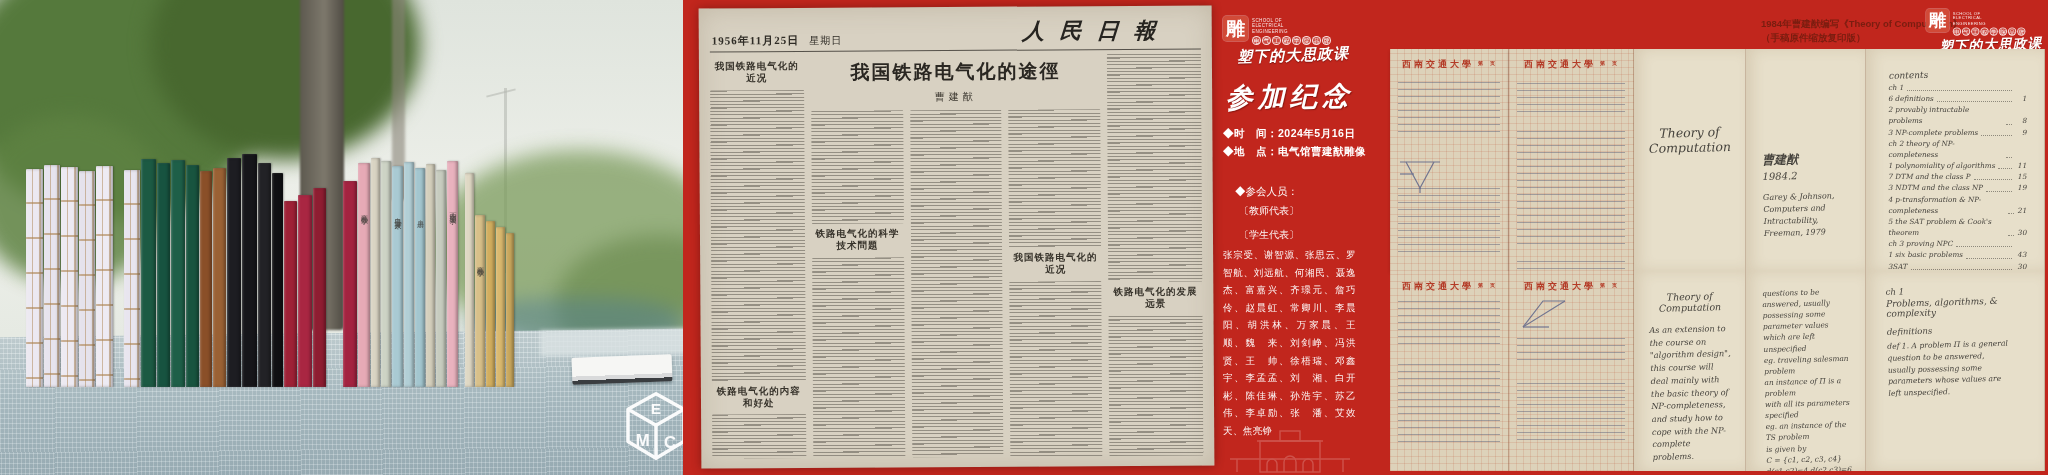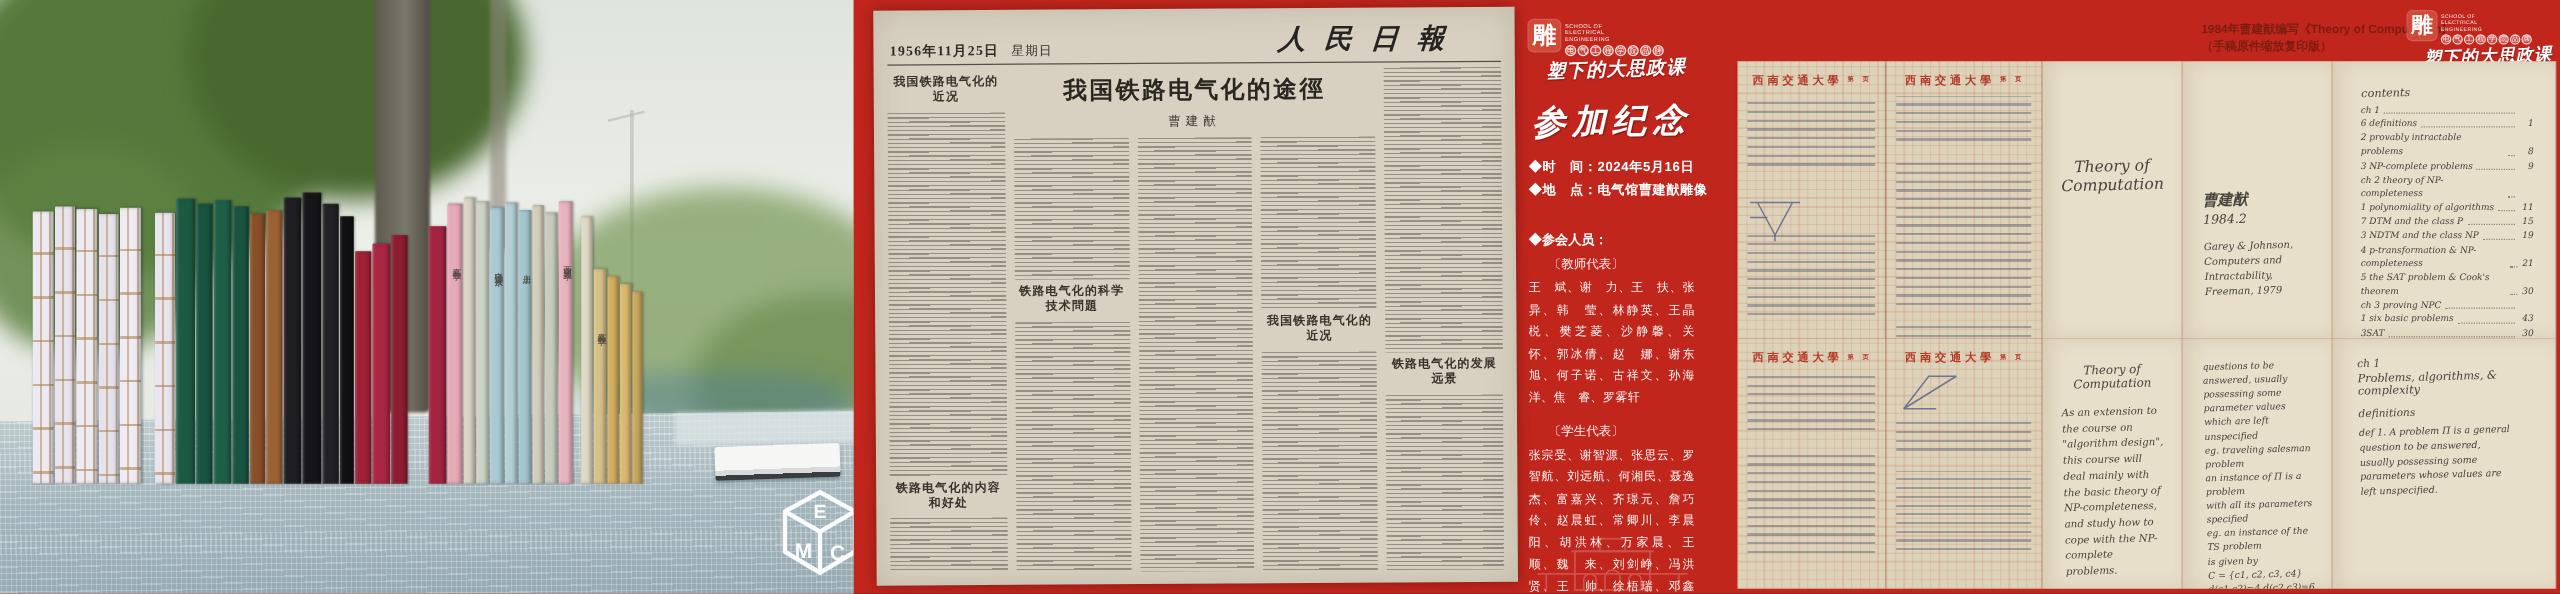--- a/index.html
+++ b/index.html
@@ -70,21 +70,21 @@
   .brand-r { padding-top:2px; }
   .school { font-size:4.5px; letter-spacing:.4px; opacity:.9; line-height:1.2; width:52px; }
   .badges { display:flex; gap:1px; margin-top:2px; }
   .badges span { width:9px; height:9px; border:1px solid rgba(255,255,255,.85); background:rgba(255,255,255,.18);
     border-radius:50%; font-size:6px; line-height:8px; text-align:center; }
   .bscript { font-family:"DejaVu Serif",serif; font-weight:bold; font-style:italic; font-size:15px;
     margin:1px 0 0 14px; transform:rotate(-2deg); letter-spacing:1px; text-shadow:0 1px 1px rgba(90,10,5,.6); white-space:nowrap; }
   .mem-title { font-family:"DejaVu Serif",serif; font-weight:bold; font-style:italic; font-size:27px;
     letter-spacing:5px; text-align:center; margin:14px 0 12px; transform:rotate(-1deg); text-shadow:1px 1px 1px rgba(90,10,5,.5); white-space:nowrap; }
   .mem-line { font-size:10.5px; font-weight:bold; margin:4px 0; letter-spacing:.5px; white-space:nowrap; }
-  .mem-att { font-size:10.5px; font-weight:bold; margin:26px 0 5px; }
+  .mem-att { font-size:10.5px; font-weight:normal; margin:26px 12px 5px; }
   .mem-grp { font-size:10px; margin:3px 16px 4px; opacity:.95; }
   .mem-names { font-size:9.5px; line-height:1.85; text-align:justify; opacity:.96; letter-spacing:.4px; }
   .gate { position:absolute; left:50%; bottom:2px; transform:translateX(-50%); opacity:.2; }
 
   
   .ms { position:relative; width:682px; height:475px; background:#c1261d; flex:none; overflow:hidden; }
   .ms-head { position:absolute; top:9px; left:0; right:0; height:40px; }
   .cap { position:absolute; top:8px; left:30px; font-size:9.5px; font-weight:bold; color:#7a1d10; line-height:1.45; }
   .cap2 { left:395px; }
   .ms-brand { position:absolute; right:6px; top:0; transform:scale(.92); transform-origin:top right; }
@@ -262,21 +262,20 @@
             </div>
           </div>
         </div>
         <div class="bscript">塑下的大思政课</div>
       </div>
       <div class="mem-title">参加纪念</div>
       <div class="mem-line"><span>◆时　间：</span><span>2024年5月16日</span></div>
       <div class="mem-line"><span>◆地　点：</span><span>电气馆曹建猷雕像前</span></div>
       <div class="mem-att">◆参会人员：</div>
       <div class="mem-grp">〔教师代表〕</div>
-      <div class="mem-names">王　斌、谢　力、王　扶、张　异、韩　莹、林静英、王晶棁、樊芝菱、沙静馨、关　怀、郭冰倩、赵　娜、谢东旭、何子诺、古祥文、孙海洋、焦　睿、罗雾轩</div>
       <div class="mem-grp" style="margin-top:10px">〔学生代表〕</div>
       <div class="mem-names">张宗受、谢智源、张思云、罗智航、刘远航、何湘民、聂逸杰、富嘉兴、齐璟元、詹巧伶、赵晨虹、常卿川、李晨阳、胡洪林、万家晨、王　顺、魏　来、刘剑峥、冯洪贤、王　帅、徐梧瑞、邓鑫宇、李孟孟、刘　湘、白开彬、陈佳琳、孙浩宇、苏乙伟、李卓励、张　潘、艾效天、焦亮铮</div>
       <svg class="gate" width="126" height="46" viewBox="0 0 126 46">
         <g fill="none" stroke="#ffffff" stroke-width="1.4">
           <path d="M3 32 H123"></path>
           <rect x="33" y="14" width="60" height="31"></rect>
           <path d="M30 14 H96"></path>
           <rect x="53" y="4" width="20" height="10"></rect>
           <path d="M40 45 v-8 a5 5 0 0 1 10 0 v8"></path>
           <path d="M57 45 v-10 a6 6 0 0 1 12 0 v10"></path>

